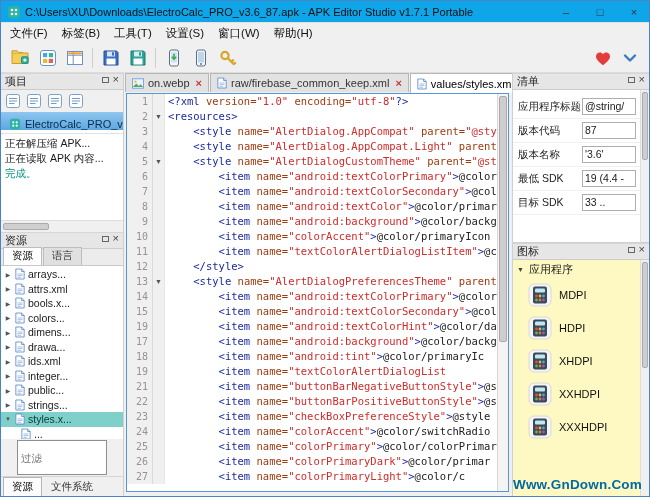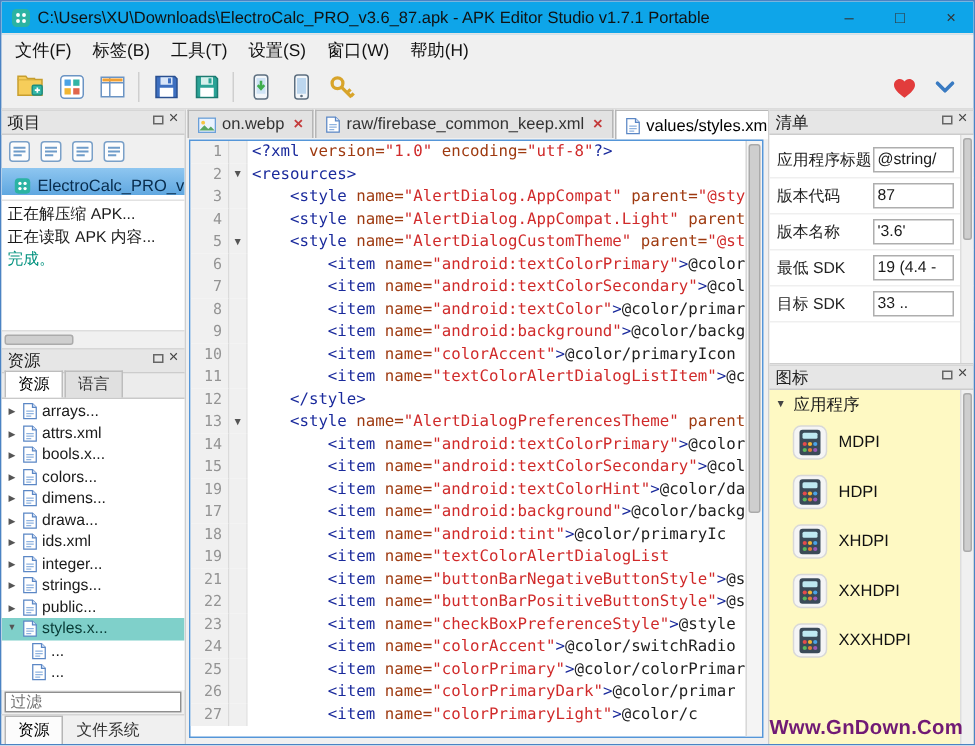--- a/index.html
+++ b/index.html
@@ -34,21 +34,21 @@
   .hthumb{position:absolute;left:2px;top:2px;width:46px;height:7px;background:#cfcfcf;border:1px solid #ababab;border-radius:2px}
   .mini-tabs{height:17px;display:flex;align-items:flex-end;background:#ececec;padding-left:2px;border-bottom:1px solid #c9c9c9;flex:none}
   .mtab{padding:1px 8px 2px;font-size:10.5px;border:1px solid #bdbdbd;border-bottom:none;background:#e0e0e0;margin-right:1px;color:#333}
   .mtab.active{background:#fff;color:#000}
   .res-tree{flex:1;background:#fff;overflow:hidden;padding-top:1px}
   .trow{height:14.5px;display:flex;align-items:center;gap:3px;padding-left:3px;font-size:10.5px;white-space:nowrap;overflow:hidden}
   .trow .arrow{width:8px;font-size:6px;color:#555;text-align:center;flex:none}
   .trow.sel{background:#7fd0ca;color:#083b36}
   .trow.child{padding-left:20px}
   .ficon{display:inline-flex;flex:none}
-  .filter{height:14px;margin:1px 2px;border:1px solid #8f8f8f;font-size:10.5px;padding:0 3px;font-family:"Liberation Sans",sans-serif;flex:none;background:#fff}
+  .filter{height:35px;margin:1px 16px;border:1px solid #8f8f8f;font-size:10.5px;padding:0 3px;font-family:"Liberation Sans",sans-serif;flex:none;background:#fff}
   .dock-tabs{height:20px;display:flex;align-items:center;background:#f0f0f0;padding-left:2px;border-top:1px solid #d5d5d5;flex:none;gap:1px}
   .dtab{padding:2px 8px;font-size:10.5px;color:#333}
   .dtab.active{background:#fcfcfc;border:1px solid #b5b5b5;color:#000}
   
   .editor-col{flex:1;display:flex;flex-direction:column;min-width:0;background:#f0f0f0}
   .tabbar{height:20px;display:flex;align-items:flex-start;padding-left:1px;overflow:hidden}
   .etab{height:19px;display:flex;align-items:center;gap:4px;padding:0 6px;background:#e2e2e2;border:1px solid #b6b6b6;border-bottom:none;font-size:11px;margin-right:1px;color:#333;white-space:nowrap;flex:none}
   .etab.active{background:#fff;height:20px;color:#000}
   .tclose{color:#c43b3b;font-weight:bold;font-size:11px;margin-left:2px}
   .editor{flex:1;display:flex;border:1px solid #5596d8;background:#fff;overflow:hidden;margin:0 3px 4px 2px;position:relative}
@@ -66,21 +66,21 @@
   .mrow{height:24px;display:flex;align-items:center;padding:0 13px 0 5px;border-bottom:1px solid #efefef}
   .mlabel{flex:1;font-size:10.5px;color:#222;white-space:nowrap;overflow:hidden}
   .mvalue{width:54px;flex:none;height:17px;background:#fff;border:1px solid #aeaeae;font-size:10.5px;padding:1px 2px;overflow:hidden;white-space:nowrap}
   .vscroll-thin{position:absolute;top:0;right:0;bottom:0;width:9px;background:#f0f0f0;border-left:1px solid #ddd}
   .vthumb2{position:absolute;top:2px;left:1px;right:1px;height:45%;background:#cecece;border:1px solid #aaa;border-radius:2px}
   .icons-body{flex:1;background:#fef9c3;position:relative;overflow:hidden}
   .group-row{height:18px;display:flex;align-items:center;gap:5px;padding-left:4px;font-size:11px}
   .garrow{font-size:7px;color:#444}
   .irow{height:33px;display:flex;align-items:center;gap:7px;padding-left:15px}
   .ilabel{font-size:11px;color:#111}
-  .watermark{position:absolute;right:7px;bottom:4px;font-size:13.5px;font-weight:bold;color:#701a75;letter-spacing:.2px}
+  .watermark{position:absolute;right:7px;bottom:4px;font-size:13.5px;font-weight:bold;color:#0369a1;letter-spacing:.2px}
 </style>
 </head>
 <body>
 
 <div class="window">
 
   <div class="titlebar">
     <span class="app-icon" style="display:inline-flex">
         <svg width="14" height="14" viewBox="0 0 14 14">
           <rect x="1" y="1" width="12" height="12" rx="3" fill="#2bb3a3"></rect>
@@ -369,32 +369,32 @@
           </div>
           <div class="trow">
             <span class="arrow">▶</span>
             <span class="ficon">
               <svg width="10" height="12" viewBox="0 0 12 14">
                 <path d="M1 1h7l3 3v9H1z" fill="#fff" stroke="#5b87c5"></path>
                 <path d="M8 1v3h3" fill="#dce9fb" stroke="#5b87c5"></path>
                 <path d="M3 7h6M3 9h6M3 11h4" stroke="#8fb3e0" stroke-width="1"></path>
               </svg>
             </span>
+            <span class="tlabel">public...</span>
+          </div>
+          <div class="trow">
+            <span class="arrow">▶</span>
+            <span class="ficon">
+              <svg width="10" height="12" viewBox="0 0 12 14">
+                <path d="M1 1h7l3 3v9H1z" fill="#fff" stroke="#5b87c5"></path>
+                <path d="M8 1v3h3" fill="#dce9fb" stroke="#5b87c5"></path>
+                <path d="M3 7h6M3 9h6M3 11h4" stroke="#8fb3e0" stroke-width="1"></path>
+              </svg>
+            </span>
             <span class="tlabel">strings...</span>
-          </div>
-          <div class="trow">
-            <span class="arrow">▶</span>
-            <span class="ficon">
-              <svg width="10" height="12" viewBox="0 0 12 14">
-                <path d="M1 1h7l3 3v9H1z" fill="#fff" stroke="#5b87c5"></path>
-                <path d="M8 1v3h3" fill="#dce9fb" stroke="#5b87c5"></path>
-                <path d="M3 7h6M3 9h6M3 11h4" stroke="#8fb3e0" stroke-width="1"></path>
-              </svg>
-            </span>
-            <span class="tlabel">public...</span>
           </div>
           <div class="trow sel">
             <span class="arrow">▼</span>
             <span class="ficon">
               <svg width="10" height="12" viewBox="0 0 12 14">
                 <path d="M1 1h7l3 3v9H1z" fill="#fff" stroke="#5b87c5"></path>
                 <path d="M8 1v3h3" fill="#dce9fb" stroke="#5b87c5"></path>
                 <path d="M3 7h6M3 9h6M3 11h4" stroke="#8fb3e0" stroke-width="1"></path>
               </svg>
             </span>

